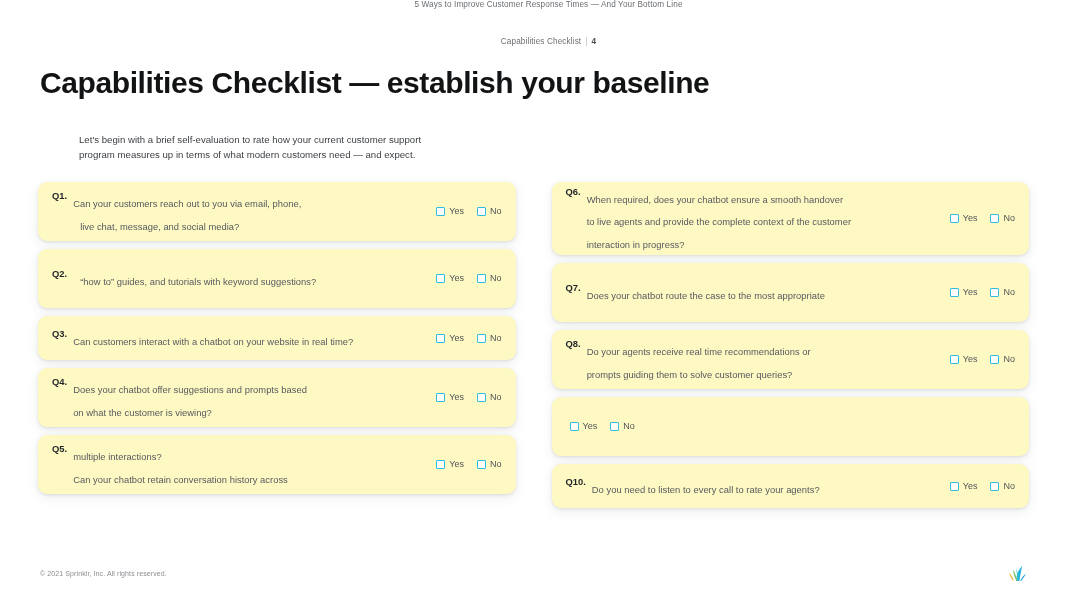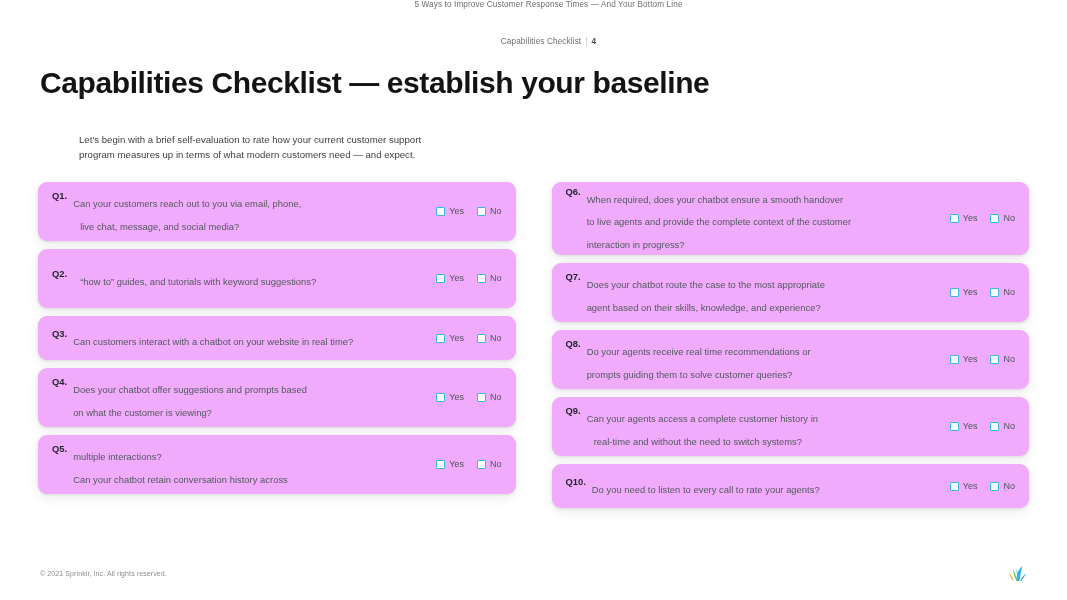--- a/index.html
+++ b/index.html
@@ -89,21 +89,21 @@
   .col {
     flex: 1 1 0;
     display: flex;
     flex-direction: column;
   }
   .col-left  { gap: 8px; }
   .col-right { gap: 8px; }
 
   
   .qcard {
-    background: #f0abfc;
+    background: #fef9c3;
     border-radius: 9px;
     box-shadow: 0 1px 3px rgba(60,64,67,0.13),
                 0 4px 12px rgba(60,64,67,0.09);
     display: flex;
     align-items: center;
     padding: 0 14px 0 14px;
     min-height: 42px;
     position: relative;
   }
   .qcard.h1 { height: 44px; }
@@ -322,21 +322,20 @@
             <span class="cbox" style="border-color: rgb(49, 188, 224);"></span>
             <span class="optlabel">No</span>
           </label>
         </div>
       </div>
       <div class="qcard h2">
         <div class="qbody">
           <span class="qnum">Q7.</span>
           <span class="qtext">
             <span class="ln">Does your chatbot route the case to the most appropriate</span>
-            <span class="ln">agent based on their skills, knowledge, and experience?</span>
           </span>
         </div>
         <div class="answers">
           <label class="opt">
             <span class="cbox" style="border-color: rgb(49, 188, 224);"></span>
             <span class="optlabel">Yes</span>
           </label>
           <label class="opt">
             <span class="cbox" style="border-color: rgb(49, 188, 224);"></span>
             <span class="optlabel">No</span>
@@ -356,27 +355,20 @@
             <span class="cbox" style="border-color: rgb(49, 188, 224);"></span>
             <span class="optlabel">Yes</span>
           </label>
           <label class="opt">
             <span class="cbox" style="border-color: rgb(49, 188, 224);"></span>
             <span class="optlabel">No</span>
           </label>
         </div>
       </div>
       <div class="qcard h2">
-        <div class="qbody">
-          <span class="qnum">Q9.</span>
-          <span class="qtext">
-            <span class="ln">Can your agents access a complete customer history in</span>
-            <span class="ln indent">real-time and without the need to switch systems?</span>
-          </span>
-        </div>
         <div class="answers">
           <label class="opt">
             <span class="cbox" style="border-color: rgb(49, 188, 224);"></span>
             <span class="optlabel">Yes</span>
           </label>
           <label class="opt">
             <span class="cbox" style="border-color: rgb(49, 188, 224);"></span>
             <span class="optlabel">No</span>
           </label>
         </div>

